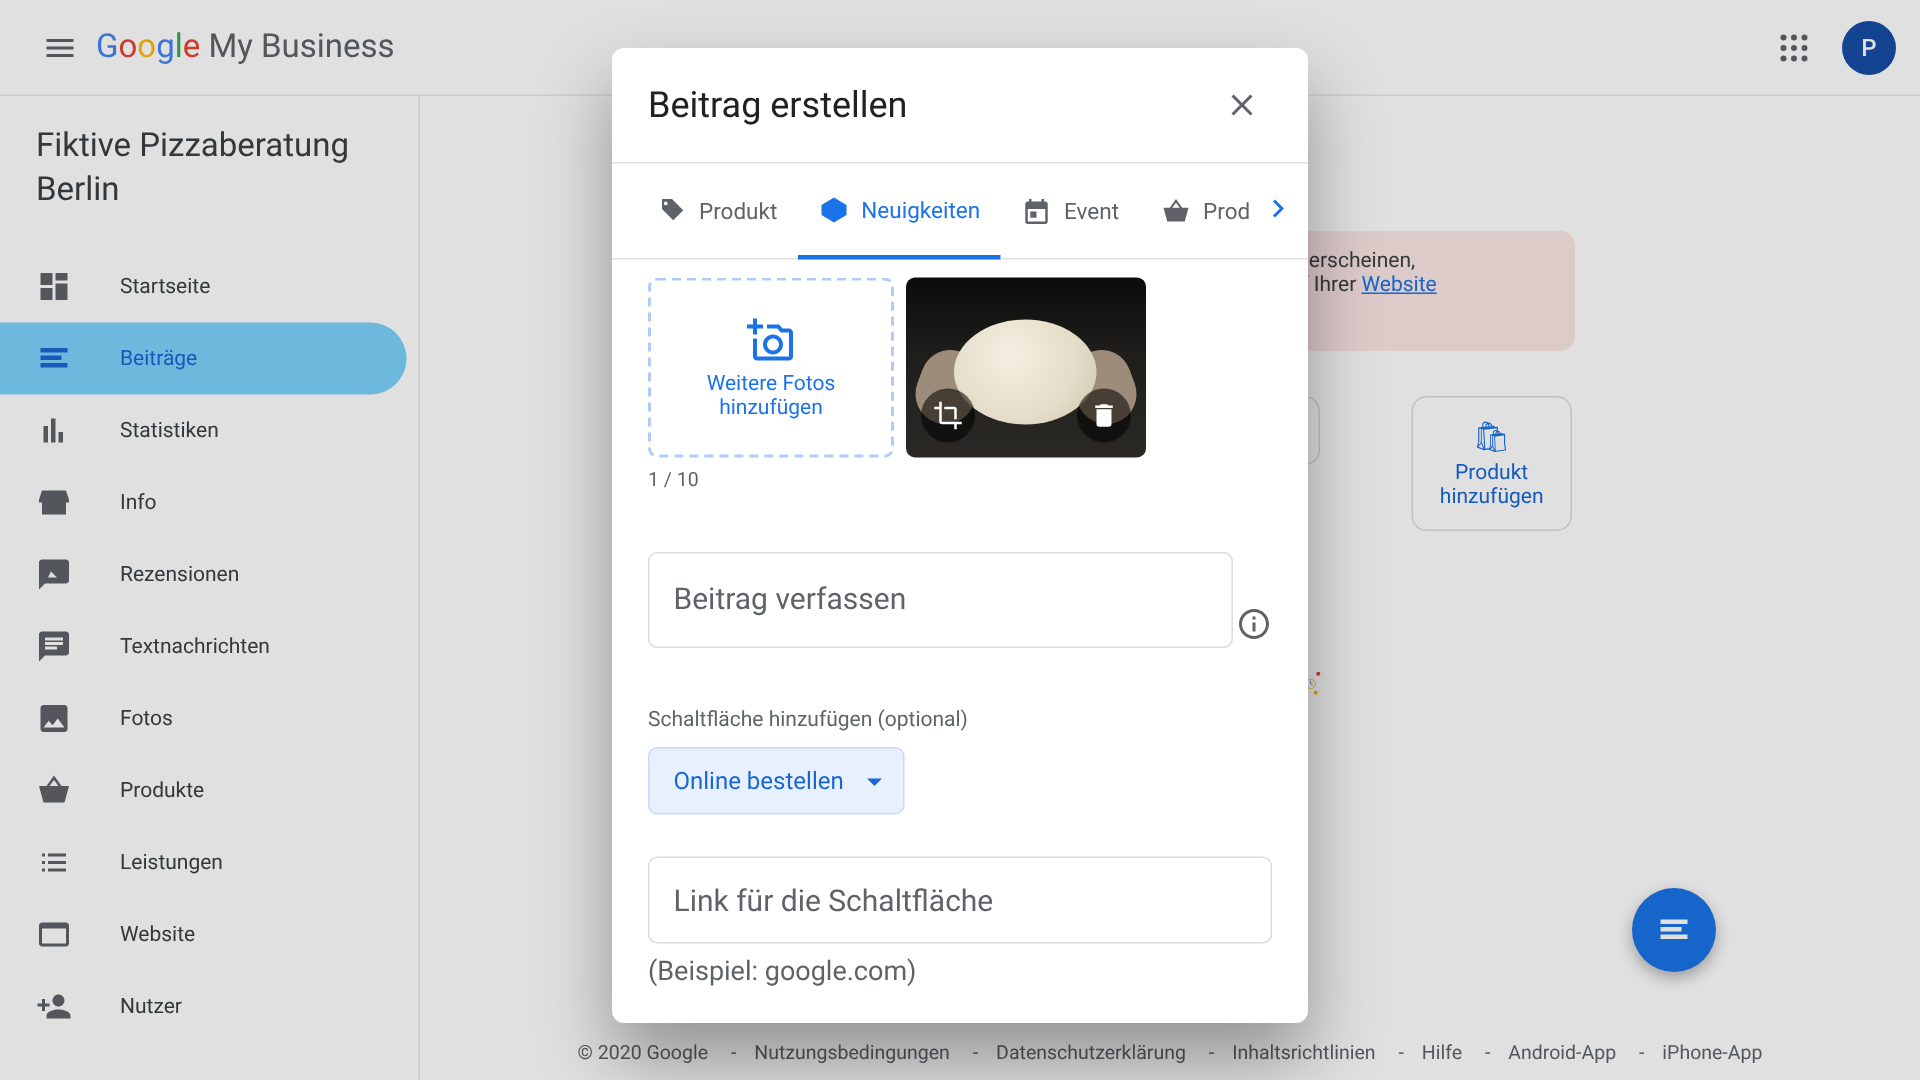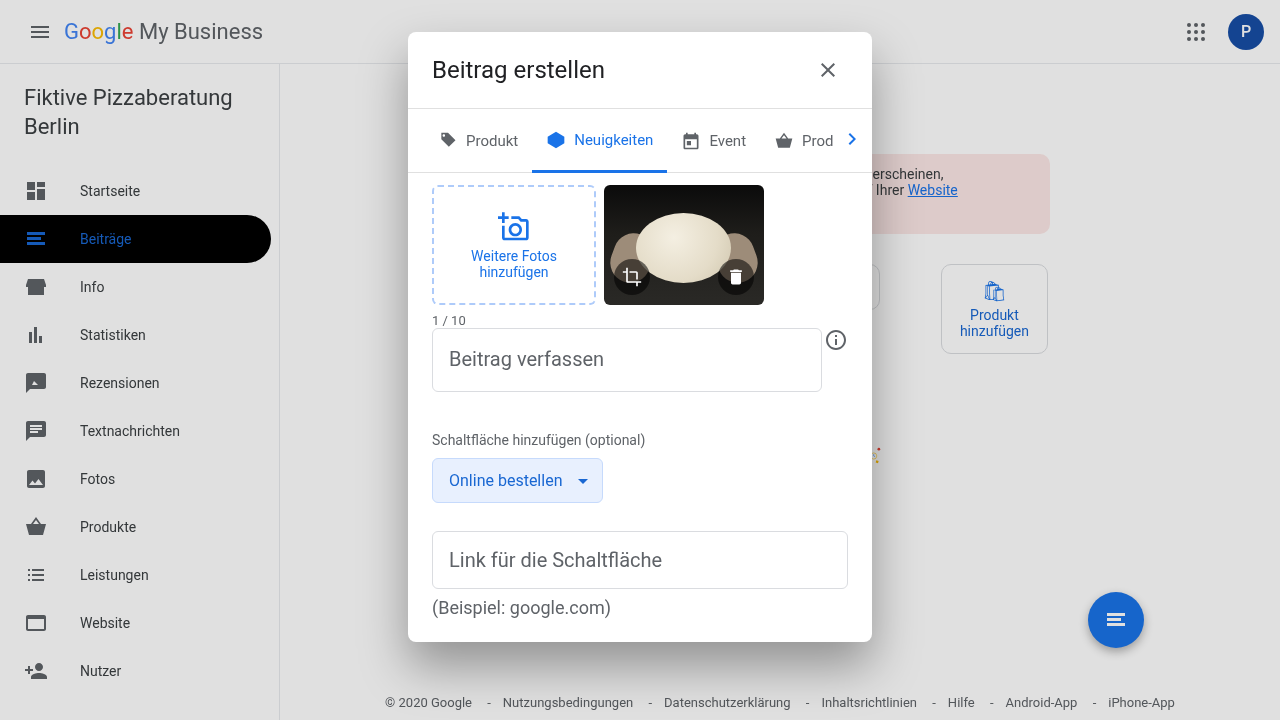--- a/index.html
+++ b/index.html
@@ -13,21 +13,21 @@
 .spacer{flex:1}
 .apps{width:48px;height:48px;display:flex;align-items:center;justify-content:center;color:#5f6368}
 .avatar{width:36px;height:36px;border-radius:50%;background:#174ea6;color:#fff;display:flex;align-items:center;justify-content:center;font-weight:500;margin-left:8px}
 
 .sidebar{position:absolute;left:0;top:64px;bottom:0;width:280px;border-right:1px solid #e8eaed;overflow:hidden}
 .biz{padding:20px 24px 18px}
 .biz h1{font-size:22px;color:#3c4043;font-weight:400;line-height:1.3}
 .biz .addr{font-size:13px;color:#5f6368;margin-top:6px;line-height:1.4}
 .nav{padding-top:8px}
 .navitem{display:flex;align-items:center;height:48px;padding-left:24px;font-size:14px;color:#3c4043;cursor:pointer;border-radius:0 24px 24px 0;margin-right:8px}
-.navitem.active{background:#000000;color:#1967d2}
+.navitem.active{background:#7dd3fc;color:#1967d2}
 .navitem .icon{width:24px;height:24px;margin-right:32px;color:#5f6368;display:flex;align-items:center;justify-content:center}
 .navitem.active .icon{color:#1967d2}
 
 .main{position:absolute;left:280px;top:64px;right:0;bottom:0}
 .footer{position:absolute;bottom:0;left:0;right:0;text-align:center;font-size:13px;color:#5f6368;padding:10px}
 .footer span{margin:0 6px}
 
 .bgpill{position:absolute;border:1px solid #dadce0;border-radius:10px;background:#fff;text-align:center;padding:14px 18px;color:#1967d2;font-size:14px}
 .bgpill .icon{color:#1a73e8;font-size:20px;margin-bottom:4px}
 .bgbanner{position:absolute;top:90px;right:230px;width:250px;height:80px;background:#fce8e6;border-radius:10px;padding:12px;font-size:14px;color:#3c4043}
@@ -49,21 +49,21 @@
 .addphoto{width:164px;height:120px;border:2px dashed #aecbfa;border-radius:6px;display:flex;flex-direction:column;align-items:center;justify-content:center;color:#1a73e8;font-size:14px;text-align:center;cursor:pointer;gap:5px}
 .thumb{width:160px;height:120px;border-radius:6px;position:relative;background:linear-gradient(180deg,#0b0b0b 0%,#1e1d1a 40%,#2a2926 100%);overflow:hidden}
 .dough{position:absolute;left:32px;top:28px;width:95px;height:70px;border-radius:50%;background:radial-gradient(circle at 40% 35%,#f4efe2,#e4dcc8 60%,#cfc5ad)}
 .hand{position:absolute;width:40px;height:50px;background:#9d8c79;border-radius:20px}
 .hand.l{left:8px;top:48px;transform:rotate(20deg)}
 .hand.r{right:8px;top:48px;transform:rotate(-20deg)}
 .thumbbtn{position:absolute;bottom:10px;width:36px;height:36px;border-radius:50%;background:rgba(0,0,0,0.55);color:#fff;display:flex;align-items:center;justify-content:center;cursor:pointer}
 .thumbbtn.crop{left:10px}
 .thumbbtn.del{right:10px}
 .counter{color:#5f6368;font-size:13px;margin-top:8px}
-.compose{display:flex;align-items:flex-start;gap:2px}
+.compose{margin-top:40px;display:flex;align-items:flex-end;gap:2px}
 .compose textarea{flex:1;border:1px solid #dadce0;border-radius:6px;padding:18px 16px;font-size:20px;color:#5f6368;resize:none;height:64px;font-family:inherit}
 .compose textarea::placeholder{color:#5f6368}
 .info{color:#5f6368}
 .label{margin-top:40px;font-size:14px;color:#5f6368}
 .select{margin-top:10px;display:inline-flex;align-items:center;background:#e8f0fe;border:1px solid #c6dafc;border-radius:6px;padding:12px 40px 12px 16px;color:#1967d2;font-size:16px;position:relative;cursor:pointer}
 .select::after{content:"";position:absolute;right:14px;top:50%;border:5px solid transparent;border-top-color:#1967d2;transform:translateY(-2px)}
 .linkfield{margin-top:28px}
 .linkfield input{width:100%;border:1px solid #dadce0;border-radius:6px;padding:16px;font-size:20px;color:#5f6368}
 .linkfield input::placeholder{color:#5f6368}
 .hint{margin-top:8px;font-size:18px;color:#5f6368}
@@ -115,32 +115,32 @@
         <span class="icon">
           <svg viewBox="0 0 24 24">
             <path d="M3 5h18v3H3zM3 10h14v3H3zM3 15h18v3H3z"></path>
           </svg>
         </span>
         <span>Beiträge</span>
       </div>
       <div class="navitem">
         <span class="icon">
           <svg viewBox="0 0 24 24">
+            <path d="M5 9h3v11H5zM10 4h3v16h-3zM15 13h3v7h-3z"></path>
+          </svg>
+        </span>
+        <span>Statistiken</span>
+      </div>
+      <div class="navitem">
+        <span class="icon">
+          <svg viewBox="0 0 24 24">
             <path d="M4 4h16l2 6v2h-2v8H4v-8H2v-2z M6 14h5v5H6z"></path>
           </svg>
         </span>
         <span>Info</span>
-      </div>
-      <div class="navitem">
-        <span class="icon">
-          <svg viewBox="0 0 24 24">
-            <path d="M5 9h3v11H5zM10 4h3v16h-3zM15 13h3v7h-3z"></path>
-          </svg>
-        </span>
-        <span>Statistiken</span>
       </div>
       <div class="navitem">
         <span class="icon">
           <svg viewBox="0 0 24 24">
             <path d="M20 2H4c-1.1 0-2 .9-2 2v18l4-4h14c1.1 0 2-.9 2-2V4c0-1.1-.9-2-2-2zM8 14l2-4 4 4H8z"></path>
           </svg>
         </span>
         <span>Rezensionen</span>
       </div>
       <div class="navitem">

